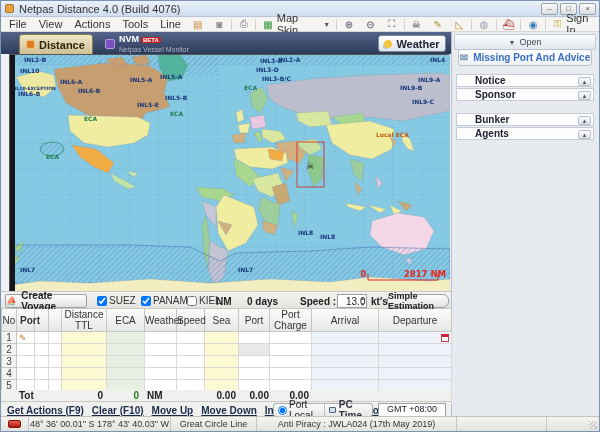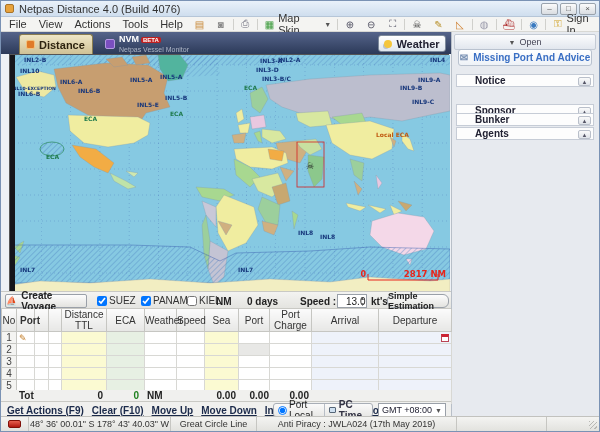--- a/index.html
+++ b/index.html
@@ -106,21 +106,21 @@
   
   #actions { position:absolute; left:0; top:401px; width:450px; height:16px; background:#f0f0ee; display:flex; align-items:center; }
   .alink { font-weight:bold; color:#1b2a4a; text-decoration:underline; margin-left:8px; white-space:nowrap; font-size:10px; }
   #tz-group { position:absolute; left:272px; top:1px; width:100px; height:14px; border:1px solid #a8aeb6; border-radius:3px;
     background:linear-gradient(#fafafa,#e8e8e6); display:flex; align-items:center; font-size:10px; }
   #port-local { display:flex; align-items:center; gap:2px; padding:0 4px; }
   #port-local input { width:9px; height:9px; margin:0; }
   #pc-time { display:flex; align-items:center; gap:3px; padding:0 4px; border-left:1px solid #b8bec6; height:100%; font-weight:bold; color:#334; }
   .mon-icon { width:8px; height:6px; border:1px solid #567; border-radius:1px; background:#cfe0f0; }
   #tz-select { position:absolute; left:377px; top:1px; width:68px; height:14px; background:#fff; border:1px solid #9aa0a8;
-    display:flex; align-items:center; justify-content:space-between; padding:0 3px; font-size:9px; color:#223; }
+    display:flex; align-items:center; justify-content:space-between; padding:0 3px; font-size:9px; color:#223;flex-direction:column; }
 
   
   #statusbar { position:absolute; left:0; bottom:0; width:598px; height:15px; background:linear-gradient(#f4f4f2,#e2e2de);
     border-top:1px solid #c2c2be; display:flex; font-size:9px; color:#333; }
   .seg { border-right:1px solid #c6c6c2; display:flex; align-items:center; justify-content:center; height:100%; }
   #flag-icon { width:13px; height:8px; background:linear-gradient(#e86050,#b01810); border:1px solid #801008; border-radius:2px; }
   #grip { position:absolute; right:2px; bottom:2px; width:8px; height:8px;
     background:repeating-linear-gradient(135deg,#b8b8b4 0 1px,transparent 1px 3px); }
 </style>
 </head>
@@ -136,21 +136,21 @@
       <div class="winbtn">□</div>
       <div class="winbtn">×</div>
     </div>
   </div>
 
   <div id="menubar">
     <span class="menu-item">File</span>
     <span class="menu-item">View</span>
     <span class="menu-item">Actions</span>
     <span class="menu-item">Tools</span>
-    <span class="menu-item">Help</span>
+    <span class="menu-item">Line</span>
     <span class="micon" style="color:#c98a3a;">▤</span>
     <span class="micon" style="color:#888;">◙</span>
     <span class="msep"></span>
     <span class="micon" style="color:#667;">⎙</span>
     <span class="msep"></span>
     <span id="mapskin">
       <span class="micon" style="color:#3a9a3a;">▦</span>
       <span>Map Skin</span>
       <span class="caret">▼</span>
     </span>
@@ -348,21 +348,21 @@
       <span>Open</span>
     </div>
     <div id="missing-btn">
       <span class="env-icon">✉</span>
       <span>Missing Port And Advice</span>
     </div>
     <div class="panelbar" style="top:42px;">
       <span>Notice</span>
       <span class="panel-arrow">▲</span>
     </div>
-    <div class="panelbar" style="top:56px;margin-top:16px;">
+    <div class="panelbar" style="top:56px;">
       <span>Sponsor</span>
       <span class="panel-arrow">▲</span>
     </div>
     <div class="panelbar" style="top:81px;">
       <span>Bunker</span>
       <span class="panel-arrow">▲</span>
     </div>
     <div class="panelbar" style="top:95px;">
       <span>Agents</span>
       <span class="panel-arrow">▲</span>

